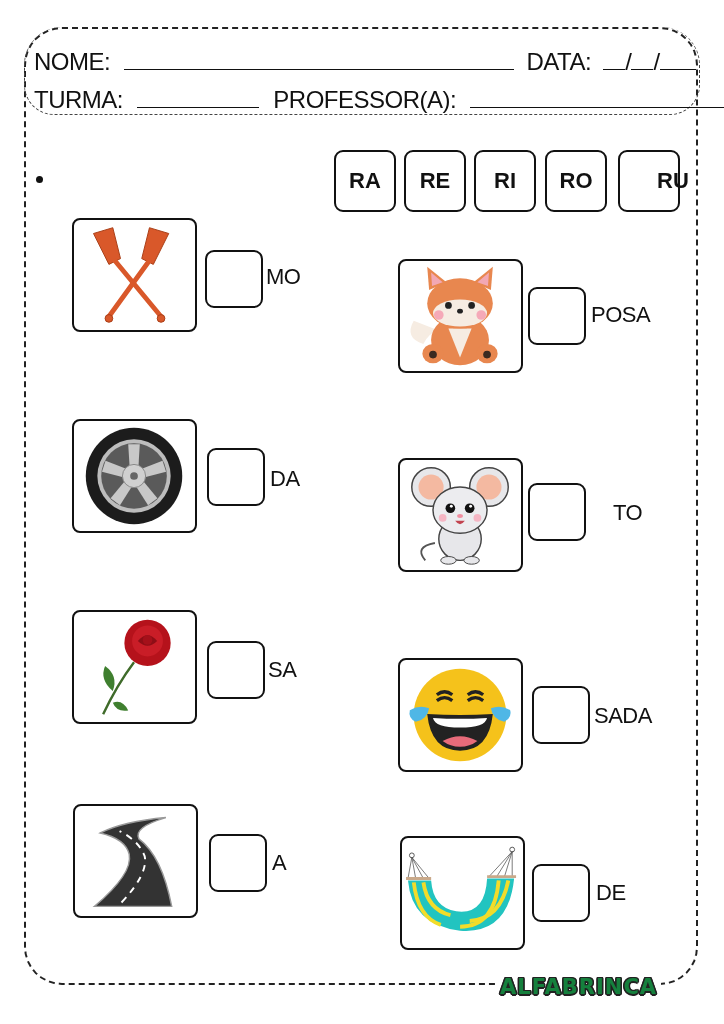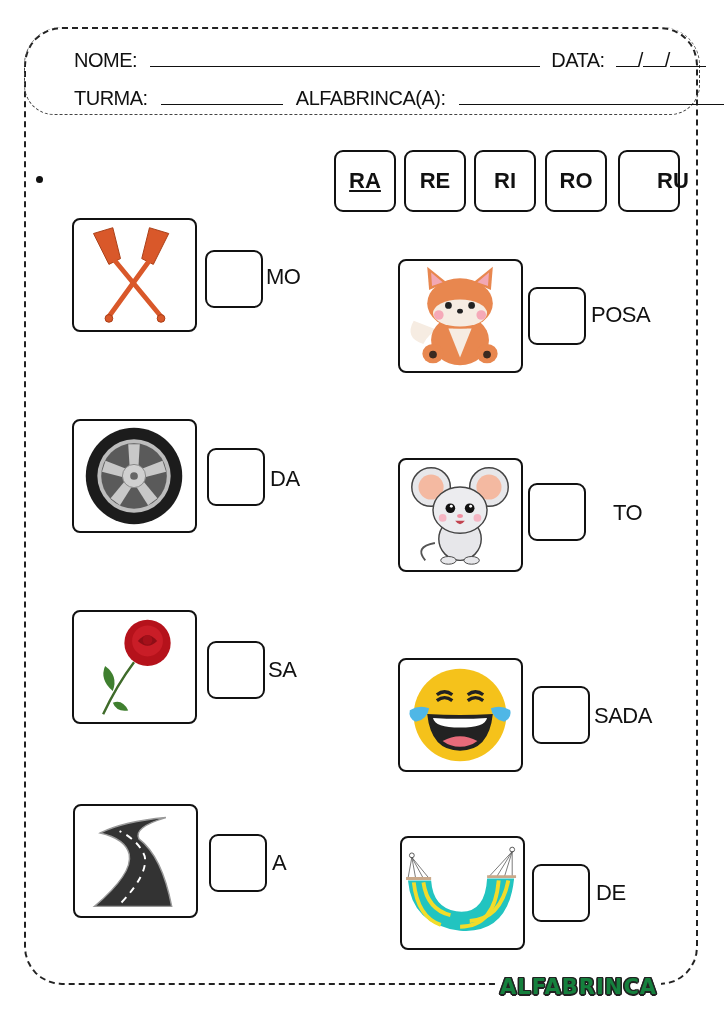--- a/index.html
+++ b/index.html
@@ -6,21 +6,21 @@
   body { width: 724px; height: 1024px; position: relative; overflow: hidden; font-family: "Liberation Sans", "DejaVu Sans", sans-serif; color: #111; }
   .page-border {
     position: absolute; left: 24px; top: 27px; width: 674px; height: 958px;
     border: 2px dashed #222; border-radius: 38px; box-sizing: border-box;
   }
   .header-box {
     position: absolute; left: 24px; top: 27px; width: 676px; height: 88px;
     border: 1px dashed #444; border-radius: 38px 38px 30px 30px; box-sizing: border-box;
     border-top: none;
   }
-  .hdr-line { position: absolute; left: 34px; font-size: 20px; letter-spacing: -0.5px; white-space: nowrap; margin-left: 40px; }
+  .hdr-line { position: absolute; left: 34px; font-size: 24px; letter-spacing: -0.5px; white-space: nowrap; }
   .hdr-line span { display: inline-block; }
   .blank { display: inline-block; border-bottom: 1.5px solid #111; height: 18px; vertical-align: baseline; }
   .instr { position: absolute; left: 36px; top: 170px; font-size: 18px; letter-spacing: -0.4px; }
   .bullet { display: inline-block; width: 7px; height: 7px; background: #111; border-radius: 50%; margin-right: 16px; vertical-align: middle; position: relative; top: -2px; }
   .syll { position: absolute; top: 150px; width: 62px; height: 62px; border: 2px solid #111; border-radius: 9px; box-sizing: border-box; display: flex; align-items: center; justify-content: center; font-weight: bold; font-size: 22px; }
   .pic { position: absolute; width: 125px; height: 114px; border: 2px solid #111; border-radius: 8px; box-sizing: border-box; background: #fff; overflow: hidden; }
   .pic svg { width: 100%; height: 100%; display: block; }
   .ansbox { position: absolute; width: 58px; height: 58px; border: 2px solid #111; border-radius: 9px; box-sizing: border-box; background: #fff; }
   .ending { position: absolute; font-size: 22px; letter-spacing: -0.5px; }
   .brand { position: absolute; left: 496px; top: 975px; font-size: 21px; font-weight: bold; color: #15803d; letter-spacing: 1px; background: #fff; padding: 0 4px;
@@ -34,28 +34,28 @@
 
 <div class="hdr-line" style="top:48px;">
   <span>NOME:</span>
   <span class="blank" style="width:390px;margin-left:8px;"></span>
   <span style="margin-left:6px;">DATA:</span>
   <span class="blank" style="width:22px;margin-left:6px;"></span><span>/</span><span class="blank" style="width:22px;"></span><span>/</span><span class="blank" style="width:36px;"></span>
 </div>
 <div class="hdr-line" style="top:86px;">
   <span>TURMA:</span>
   <span class="blank" style="width:122px;margin-left:8px;"></span>
-  <span style="margin-left:8px;">ALFABRINCA(A):</span>
+  <span style="margin-left:8px;">PROFESSOR(A):</span>
   <span class="blank" style="width:278px;margin-left:8px;"></span>
 </div>
 
 <div class="instr">
   <span class="bullet"></span>
 </div>
-<div class="syll" style="left:334px;text-decoration:underline;">RA</div>
+<div class="syll" style="left:334px;">RA</div>
 <div class="syll" style="left:404px;">RE</div>
 <div class="syll" style="left:474px;">RI</div>
 <div class="syll" style="left:545px;">RO</div>
 <div class="syll" style="left:618px;padding-left:48px;">RU</div>
 
 <div class="pic" style="left:72px;top:218px;">
   <svg viewBox="0 0 125 114">
     <g fill="#d9582a" stroke="#a83e17" stroke-width="1">
       <path d="M20 14 L40 8 L48 40 L36 46 Z"></path>
       <line x1="42" y1="42" x2="90" y2="100" stroke="#d9582a" stroke-width="5" stroke-linecap="round"></line>

